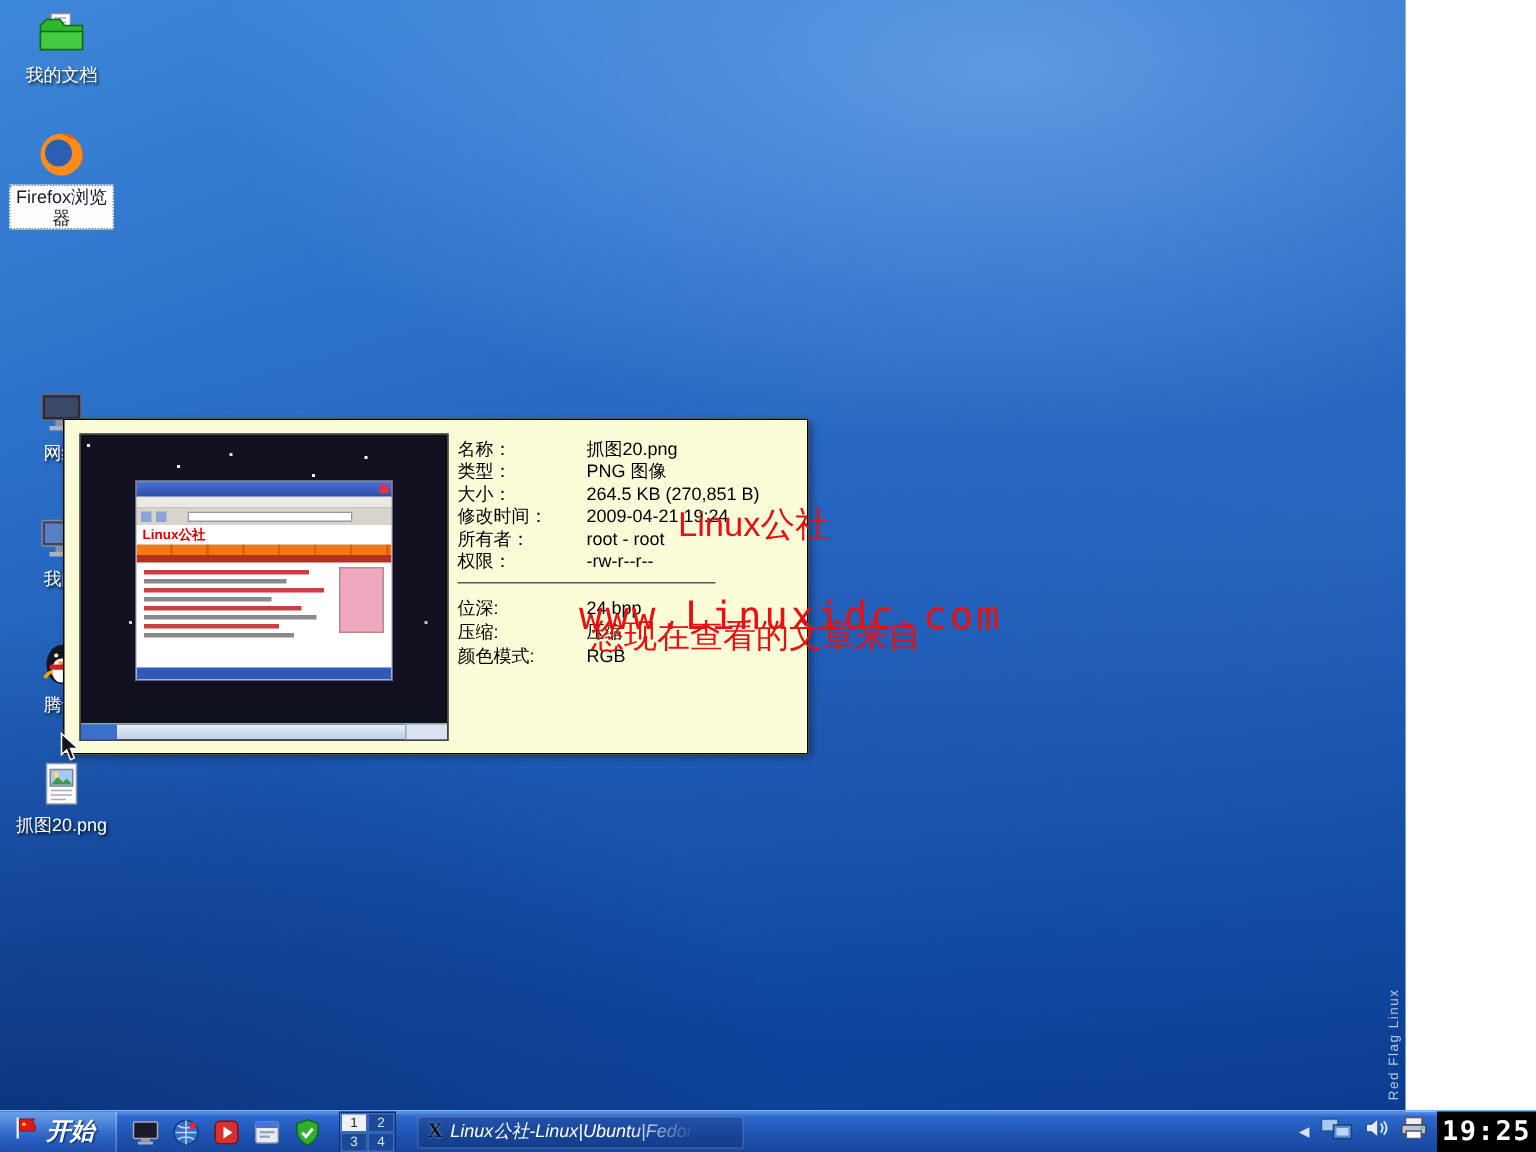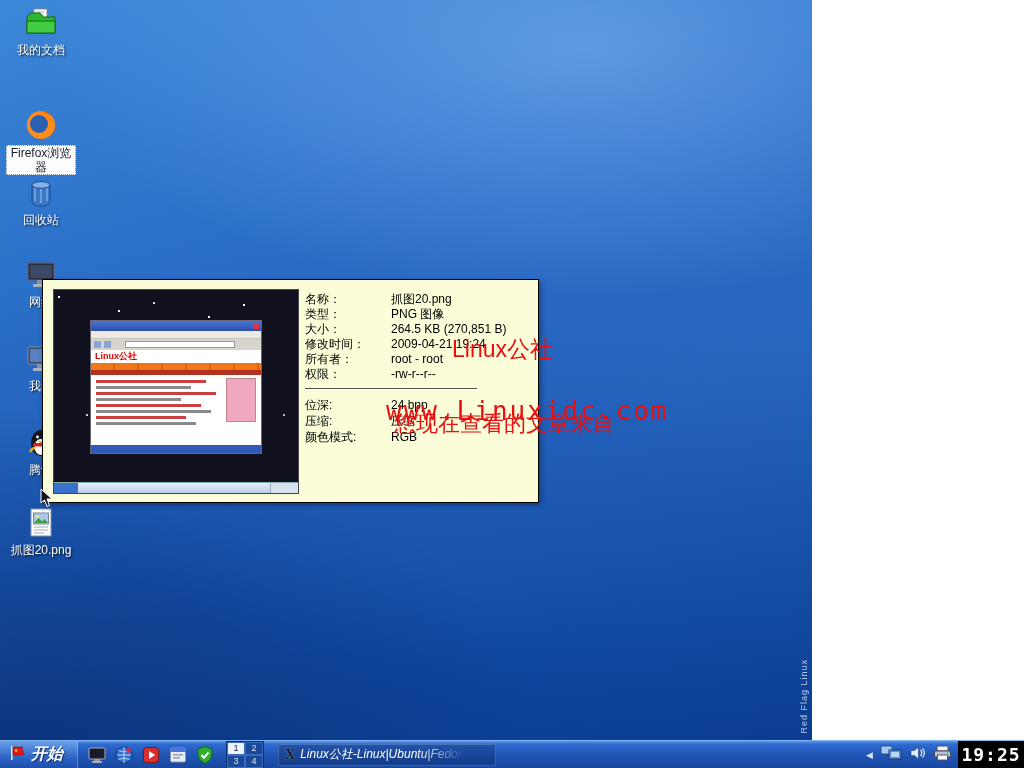--- a/index.html
+++ b/index.html
@@ -1,18 +1,18 @@
 <!DOCTYPE html>
 <html><head>
 <meta charset="utf-8">
 <style>
   *{margin:0;padding:0;box-sizing:border-box;}
   html,body{width:1024px;height:768px;overflow:hidden;
     font-family:"Liberation Sans","DejaVu Sans",sans-serif;}
-  #desktop{position:relative;width:812px;height:768px;
+  #desktop{position:relative;width:937px;height:768px;
     background:
       radial-gradient(ellipse 900px 420px at 72% 6%, rgba(130,185,245,.55), transparent 60%),
       radial-gradient(ellipse 1300px 650px at 100% 42%, rgba(60,125,215,.45), transparent 65%),
       radial-gradient(ellipse 900px 600px at 0% 100%, rgba(6,30,90,.55), transparent 60%),
       linear-gradient(160deg,#3d87d8 0%,#2a6fc8 28%,#1a57b2 55%,#0e459c 78%,#0a3a8e 100%);
   }
   
   .dicon{position:absolute;left:0;width:82px;display:flex;flex-direction:column;
     align-items:center;gap:3px;z-index:1;cursor:default;}
   .ig{width:34px;height:34px;display:block;}
@@ -112,41 +112,31 @@
         <rect x="10" y="3" width="13" height="15" fill="#fff" stroke="#889"></rect>
         <line x1="12" y1="6" x2="20" y2="6" stroke="#9ab"></line>
         <line x1="12" y1="9" x2="20" y2="9" stroke="#9ab"></line>
         <path d="M3 11 l4-4 h9 l3 4 h12 v16 h-28z" fill="#2eb82e" stroke="#0f6b0f"></path>
         <path d="M3 15 h28 v12 h-28z" fill="#43cc43" stroke="#0f6b0f"></path>
       </svg>
     </span>
     <span class="ilabel">我的文档</span>
   </div>
 
-  <div class="dicon" style="top:108px">
+  <div class="dicon" style="top:86px">
     <span class="ig">
       <svg width="34" height="34" viewBox="0 0 34 34">
         <circle cx="17" cy="17" r="14" fill="#ff8c1a"></circle>
         <circle cx="15" cy="16" r="9" fill="#2b5fb4"></circle>
         <path d="M17 3 a14 14 0 0 1 10 24 a12 12 0 0 0 -4 -21 z" fill="#e85d04"></path>
       </svg>
     </span>
     <span class="ilabel sel">Firefox浏览器</span>
   </div>
 
-  <div class="dicon" style="top:176px">
-    <span class="ig">
-      <svg width="34" height="34" viewBox="0 0 34 34">
-        <path d="M8 9 v17 a9 4 0 0 0 18 0 v-17 z" fill="#3a78c8" stroke="#1c4a8c"></path>
-        <ellipse cx="17" cy="9" rx="9" ry="3.4" fill="#7fb0e8" stroke="#1c4a8c"></ellipse>
-        <path d="M11 12 v13 M17 13 v14 M23 12 v13" stroke="#9cc4ee" fill="none"></path>
-      </svg>
-    </span>
-    <span class="ilabel">回收站</span>
-  </div>
 
   <div class="dicon" style="top:258px">
     <span class="ig">
       <svg width="34" height="34" viewBox="0 0 34 34">
         <rect x="4" y="5" width="26" height="17" rx="1" fill="#2a2a36" stroke="#667"></rect>
         <rect x="6" y="7" width="22" height="13" fill="#3a4a66"></rect>
         <rect x="13" y="22" width="8" height="4" fill="#8a93a4"></rect>
         <rect x="9" y="26" width="16" height="3" fill="#aab2c0"></rect>
       </svg>
     </span>

